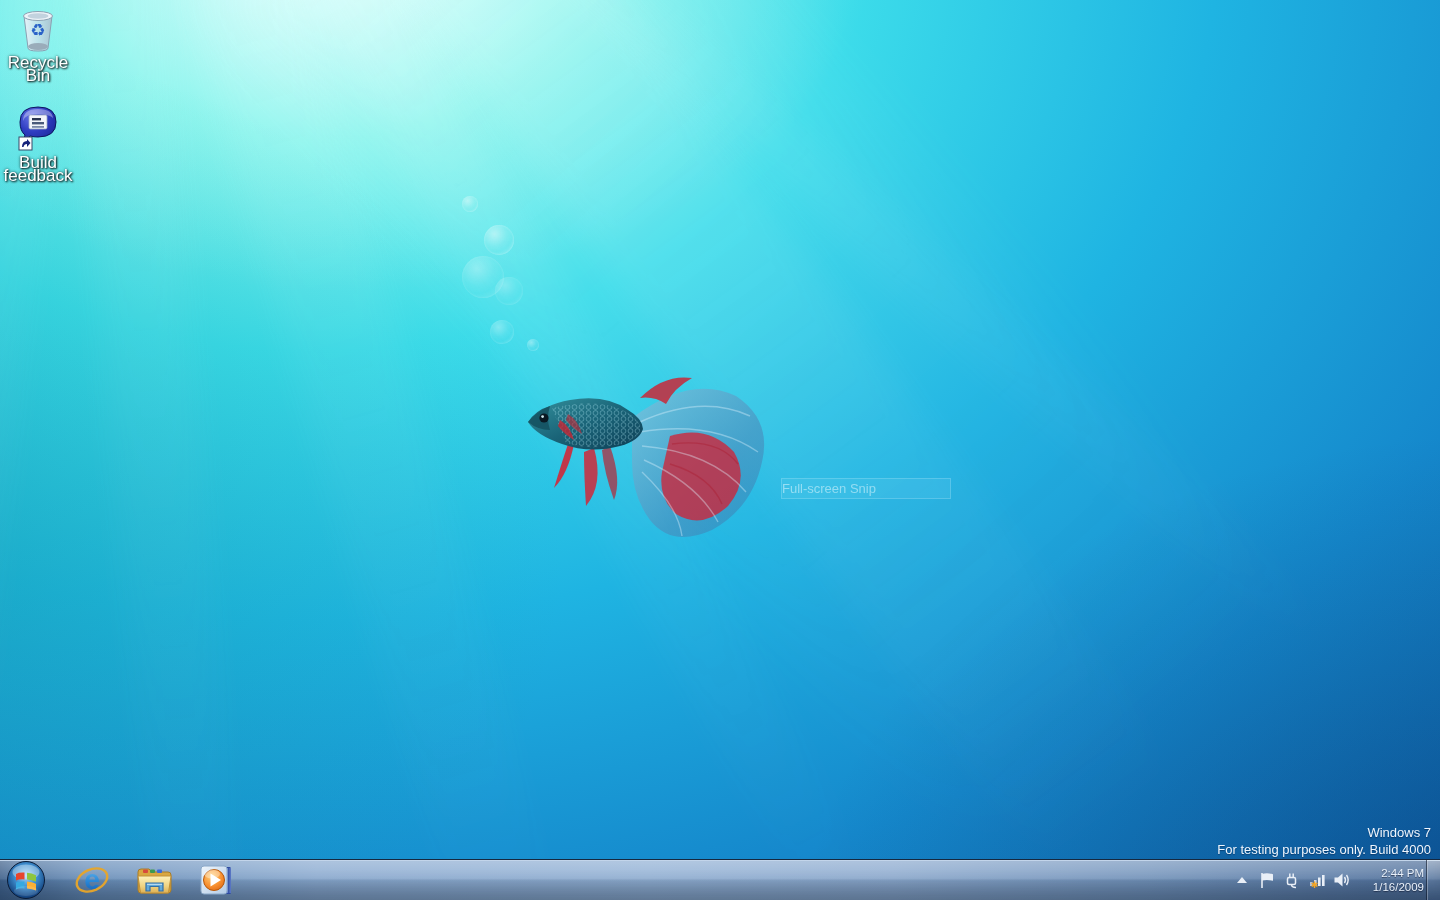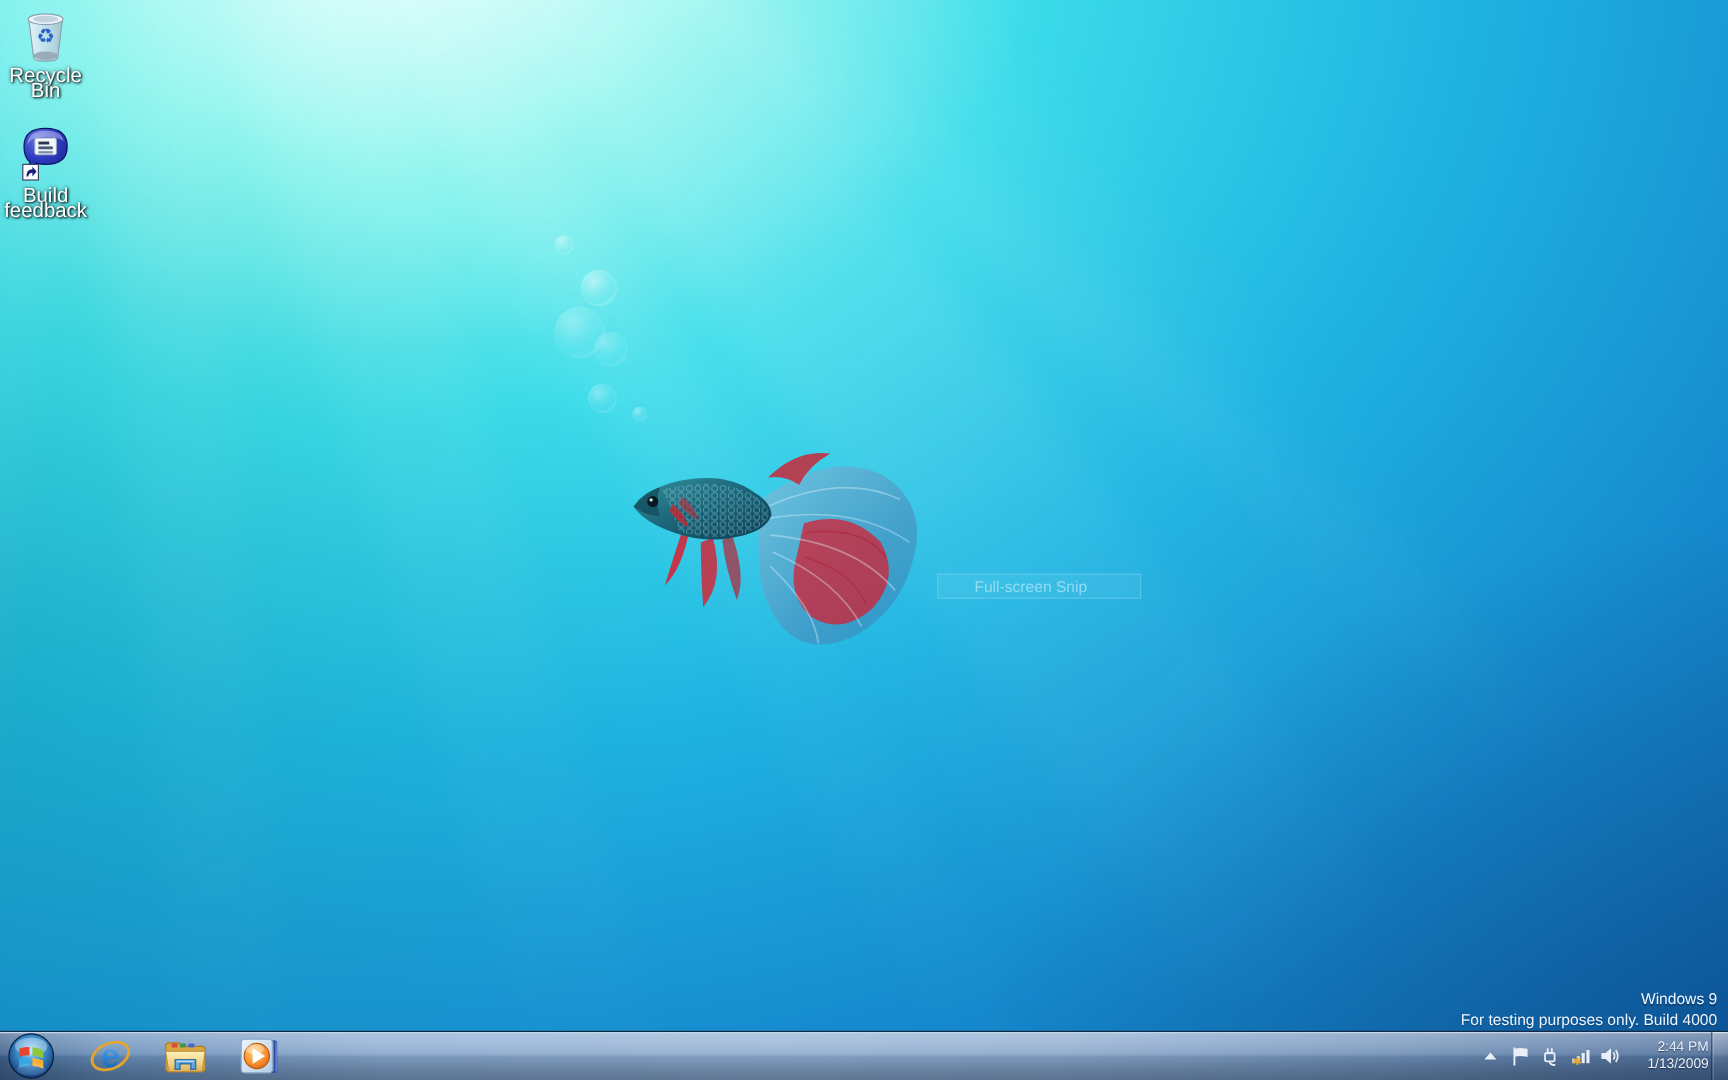--- a/index.html
+++ b/index.html
@@ -32,21 +32,21 @@
 
   
   .dicon{position:absolute;width:76px;text-align:center;cursor:default;}
   .dicon .art{display:block;margin:0 auto;}
   .dicon .lbl{margin-top:2px;font-size:17px;line-height:13px;color:#fff;
     text-shadow:1px 1px 2px rgba(0,0,0,.95), 0 0 3px rgba(0,0,0,.7);}
 
   
   .ghost{position:absolute;left:781px;top:478px;width:170px;height:21px;box-sizing:border-box;
     background:rgba(170,235,255,.10);border:1px solid rgba(215,245,255,.22);
-    font-size:13px;line-height:19px;padding-left:30px;color:rgba(235,252,255,.50);}
+    font-size:13px;line-height:19px;color:rgba(235,252,255,.50);}
 
   
   .watermark{position:absolute;right:9px;bottom:42px;text-align:right;color:#eef6ff;
     font-size:13px;line-height:17px;text-shadow:0 1px 1px rgba(0,20,50,.45);}
 
   
   .taskbar{position:absolute;left:0;right:0;bottom:0;height:40px;
     background:linear-gradient(90deg,#466a96 0%,#6b91bc 6%,#8cacd2 22%,#93b2d6 45%,#8dabd0 62%,#7495bd 80%,#5c7da8 93%,#50709b 100%);
     border-top:1px solid #16283f;box-shadow:inset 0 1px 0 #aac4e2, inset 0 -14px 18px rgba(10,30,60,.25);
     display:flex;align-items:center;}
@@ -167,21 +167,21 @@
       <rect x="18" y="14" width="9" height="2.4" fill="#2a3550"></rect>
       <rect x="18" y="18" width="12" height="2.4" fill="#4a5a7a"></rect>
       <rect x="18" y="22" width="12" height="1.8" fill="#7a8aa8"></rect>
       <rect x="5" y="33" width="13" height="13" fill="#fff" stroke="#384868" stroke-width="1"></rect>
       <path d="M8,43 Q8,37 13,37 L13,35 L16.5,39 L13,43 L13,40 Q10,40 9.5,43 Z" fill="#16227a"></path>
     </svg>
     <div class="lbl">Build feedback</div>
   </div>
 
   <div class="watermark">
-    <div>Windows 9</div>
+    <div>Windows 7</div>
     <div>For testing purposes only. Build 4000</div>
   </div>
 </div>
 
 <div class="taskbar">
 
   <div class="tbtn start">
     <svg width="40" height="40" viewBox="0 0 40 40">
       <defs>
         <radialGradient id="orbG" cx=".5" cy=".38" r=".75">
@@ -287,17 +287,17 @@
     </div>
     <div class="trayicon">
       <svg width="18" height="16" viewBox="0 0 18 16">
         <path d="M1.5,5.5 L5,5.5 L9.5,1.5 L9.5,14.5 L5,10.5 L1.5,10.5 Z" fill="#e9eff7"></path>
         <path d="M11.5,5 Q13.5,8 11.5,11" stroke="#e9eff7" stroke-width="1.4" fill="none"></path>
         <path d="M13.5,3 Q16.8,8 13.5,13" stroke="#e9eff7" stroke-width="1.4" fill="none"></path>
       </svg>
     </div>
     <div class="clock">
       <div>2:44 PM</div>
-      <div>1/13/2009</div>
+      <div>1/16/2009</div>
     </div>
     <div class="showdesk"></div>
   </div>
 </div>
 
 </body></html>

